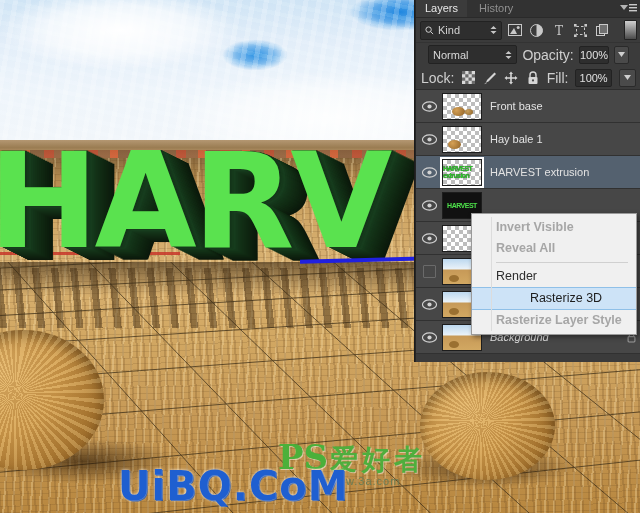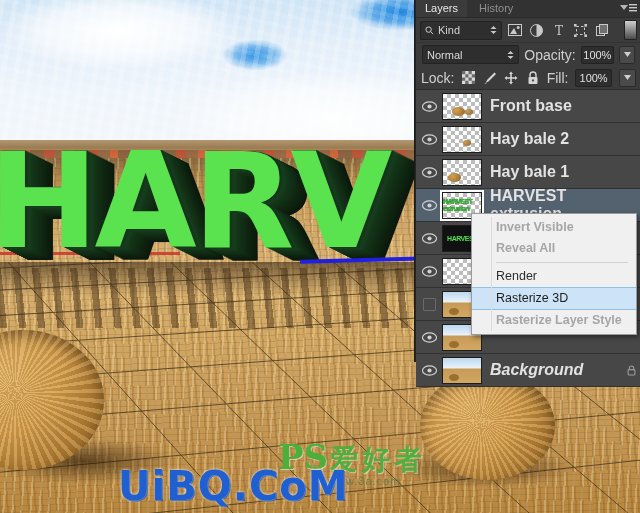--- a/index.html
+++ b/index.html
@@ -107,21 +107,21 @@
   .filterrow{height:24px;background:#3b3b3b;display:flex;align-items:center;
              padding:0 4px;gap:3px;border-bottom:1px solid #333;}
   .kindbox{width:72px;height:17px;background:#2e2e2e;border:1px solid #222;
     border-radius:2px;display:flex;align-items:center;gap:4px;padding:0 4px;
     color:#d2d2d2;font-size:11px;}
   .ficon{width:19px;height:18px;display:flex;align-items:center;justify-content:center;
          color:#c9c9c9;}
   .fswitch{width:11px;height:18px;margin-left:auto;
     background:linear-gradient(180deg,#cfcfcf,#4a4a4a);border:1px solid #222;border-radius:1px;}
 
-  .blendrow{height:23px;display:flex;align-items:center;padding:0 6px;gap:5px;}
+  .blendrow{height:23px;display:flex;align-items:center;padding:0 12px;gap:5px;}
   .combo{width:100px;height:17px;background:#2e2e2e;border:1px solid #222;border-radius:2px;
     display:flex;align-items:center;padding:0 4px;color:#d9d9d9;font-size:11px;}
   .lbl{color:#cfcfcf;font-size:14px;}
   .numbox{width:36px;height:16px;background:#2e2e2e;border:1px solid #222;border-radius:2px;
     text-align:center;line-height:16px;color:#e0e0e0;font-size:11px;}
   .tinydrop{width:16px;height:16px;background:#4a4a4a;border:1px solid #2a2a2a;border-radius:2px;
     display:flex;align-items:center;justify-content:center;}
 
   .lockrow{height:23px;display:flex;align-items:center;padding:0 5px;gap:7px;
            border-bottom:1px solid #2d2d2d;}
@@ -149,33 +149,33 @@
     border-radius:50%;background:#9a7031;}
   .thumb.green{background:#111;display:flex;align-items:center;justify-content:center;}
   .thumb.green span{color:#4de04a;font-size:7px;font-weight:bold;letter-spacing:-.5px;}
   .thumb.txt{background-image:
       linear-gradient(45deg,#bdbdbd 25%,transparent 25%,transparent 75%,#bdbdbd 75%),
       linear-gradient(45deg,#bdbdbd 25%,#ffffff 25%,#ffffff 75%,#bdbdbd 75%);
     background-size:8px 8px;background-position:0 0,4px 4px;
     display:flex;align-items:center;justify-content:center;}
   .thumb.txt span{color:#2ecb2a;font-size:7px;font-weight:bold;letter-spacing:-.6px;
     text-shadow:0 0 1px #000;}
-  .rowname{font-size:16px;color:#e2e2e2;flex:1;font-weight:bold;}
+  .rowname{font-size:11px;color:#e2e2e2;flex:1;}
   .rowname.bg{font-style:italic;}
   .rowlock{width:20px;display:flex;align-items:center;justify-content:center;color:#9b9b9b;}
   .scrollcol{position:absolute;right:0;top:0;width:9px;height:100%;background:#363636;}
 
   
   #ctxmenu{position:absolute;left:471px;top:213px;width:164px;background:#f0f0f0;
     border:1px solid #9a9a9a;box-shadow:2px 2px 5px rgba(0,0,0,.45);
     font-size:12.5px;color:#3a3a3a;padding:3px 0;z-index:40;}
   .mi{height:21px;line-height:21px;padding-left:24px;white-space:nowrap;}
   .mi.dim{color:#a6a6a6;font-weight:bold;}
   .mi.hot{background:#cde3f7;border-top:1px solid #8fc0e8;border-bottom:1px solid #8fc0e8;
-    color:#1d1d1d;}
+    color:#1d1d1d;text-align:center;}
   .mi.norm{color:#2e2e2e;}
   .msep{height:1px;background:#d0d0d0;margin:3px 8px 3px 24px;}
   .mbar{position:absolute;left:19px;top:3px;bottom:3px;width:1px;background:#dcdcdc;}
 </style>
 </head>
 <body>
 
 <div id="root">
 
   <div id="canvas">
@@ -356,33 +356,20 @@
           </svg>
         </span>
         <span class="thumb">
           <i class="hay"></i>
             <i class="hay2"></i>
         </span>
         <span class="rowname">Front base</span>
         <span class="rowlock"></span>
       </div>
 
-      <div class="row">
-        <span class="eyecell">
-          <svg class="eye" viewBox="0 0 15 11">
-            <ellipse cx="7.5" cy="5.5" rx="7" ry="4.6" fill="none" stroke="#d2d2d2" stroke-width="1.1"></ellipse>
-            <circle cx="7.5" cy="5.5" r="2.1" fill="#d2d2d2"></circle>
-          </svg>
-        </span>
-        <span class="thumb">
-          <i class="hay2" style="left:20px;bottom:6px"></i>
-        </span>
-        <span class="rowname">Hay bale  2</span>
-        <span class="rowlock"></span>
-      </div>
 
       <div class="row">
         <span class="eyecell">
           <svg class="eye" viewBox="0 0 15 11">
             <ellipse cx="7.5" cy="5.5" rx="7" ry="4.6" fill="none" stroke="#d2d2d2" stroke-width="1.1"></ellipse>
             <circle cx="7.5" cy="5.5" r="2.1" fill="#d2d2d2"></circle>
           </svg>
         </span>
         <span class="thumb">
           <i class="hay" style="left:5px"></i>

